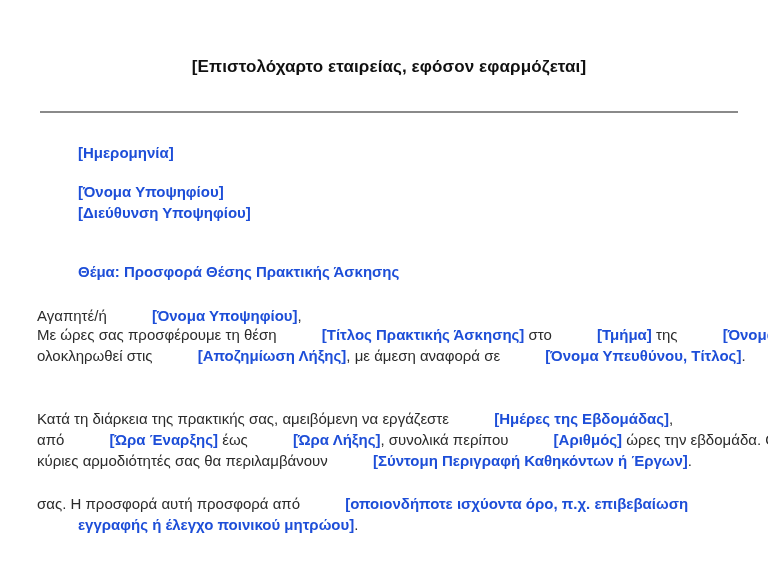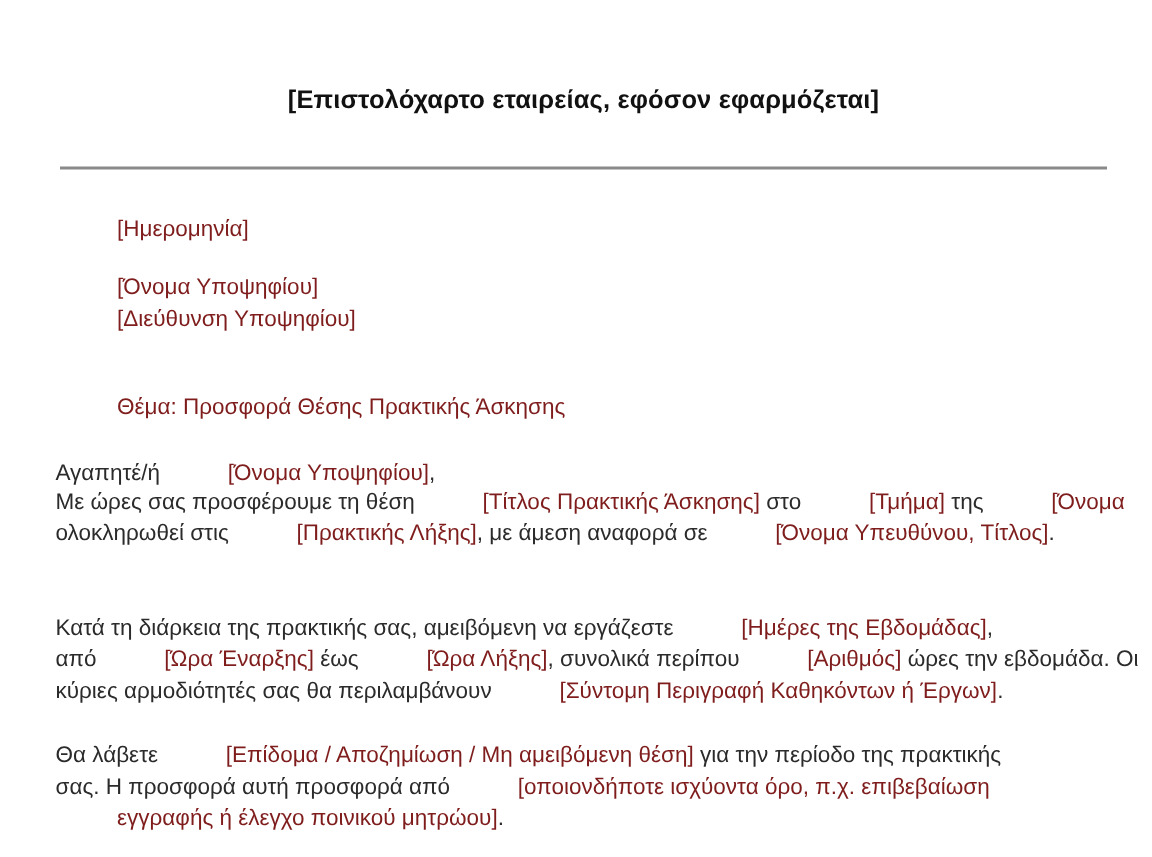--- a/index.html
+++ b/index.html
@@ -43,22 +43,22 @@
     .body {
       position: absolute;
       left: 37px;
       top: 142px;
       width: 700px;
       font-size: 15px;
       line-height: 21px;
       color: #2b2b2b;
     }
     .bold {
-      font-weight: normal;
-      color: #7f1d1d;
+      font-weight: bold;
+      color: #1d4ed8;
       padding-left: 41px;
     }
     .date { position: absolute; top: 0; }
     .addr { position: absolute; top: 39px; }
     .subject { position: absolute; top: 103px; margin-top: 16px; }
     .greeting { position: absolute; top: 143px; margin-top: 20px; }
     .p1 { position: absolute; top: 182px; width: 700px; }
     .p2 { position: absolute; top: 266px; width: 700px; }
     .p3 { position: absolute; top: 351px; width: 700px; }
     .line { display: block; white-space: nowrap; }
@@ -82,29 +82,28 @@
     </div>
 
     <div class="subject bold">Θέμα: Προσφορά Θέσης Πρακτικής Άσκησης</div>
 
     <div class="greeting">
       <span>Αγαπητέ/ή </span><span class="bold">[Όνομα Υποψηφίου]</span><span>,</span>
     </div>
 
     <div class="p1">
       <span class="line"><span>Με ώρες σας προσφέρουμε τη θέση </span><span class="bold">[Τίτλος Πρακτικής Άσκησης]</span><span> στο </span><span class="bold">[Τμήμα]</span><span> της </span><span class="bold">[Όνομα</span></span>
-      <span class="line"><span>ολοκληρωθεί στις </span><span class="bold">[Πρακτικής Λήξης]</span><span>, με άμεση αναφορά σε </span><span class="bold">[Όνομα Υπευθύνου, Τίτλος]</span><span>.</span></span>
+      <span class="line"><span>ολοκληρωθεί στις </span><span class="bold">[Αποζημίωση Λήξης]</span><span>, με άμεση αναφορά σε </span><span class="bold">[Όνομα Υπευθύνου, Τίτλος]</span><span>.</span></span>
     </div>
 
     <div class="p2">
       <span class="line"><span>Κατά τη διάρκεια της πρακτικής σας, αμειβόμενη να εργάζεστε </span><span class="bold">[Ημέρες της Εβδομάδας]</span><span>,</span></span>
       <span class="line"><span>από </span><span class="bold">[Ώρα Έναρξης]</span><span> έως </span><span class="bold">[Ώρα Λήξης]</span><span>, συνολικά περίπου </span><span class="bold">[Αριθμός]</span><span> ώρες την εβδομάδα. Οι</span></span>
       <span class="line"><span>κύριες αρμοδιότητές σας θα περιλαμβάνουν </span><span class="bold">[Σύντομη Περιγραφή Καθηκόντων ή Έργων]</span><span>.</span></span>
     </div>
 
     <div class="p3">
-      <span class="line"><span>Θα λάβετε </span><span class="bold">[Επίδομα / Αποζημίωση / Μη αμειβόμενη θέση]</span><span> για την περίοδο της πρακτικής</span></span>
       <span class="line"><span>σας. Η προσφορά αυτή προσφορά από </span><span class="bold">[οποιονδήποτε ισχύοντα όρο, π.χ. επιβεβαίωση</span></span>
       <span class="line"><span class="bold">εγγραφής ή έλεγχο ποινικού μητρώου]</span><span>.</span></span>
     </div>
 
   </div>
 </div>
 
 </body></html>

